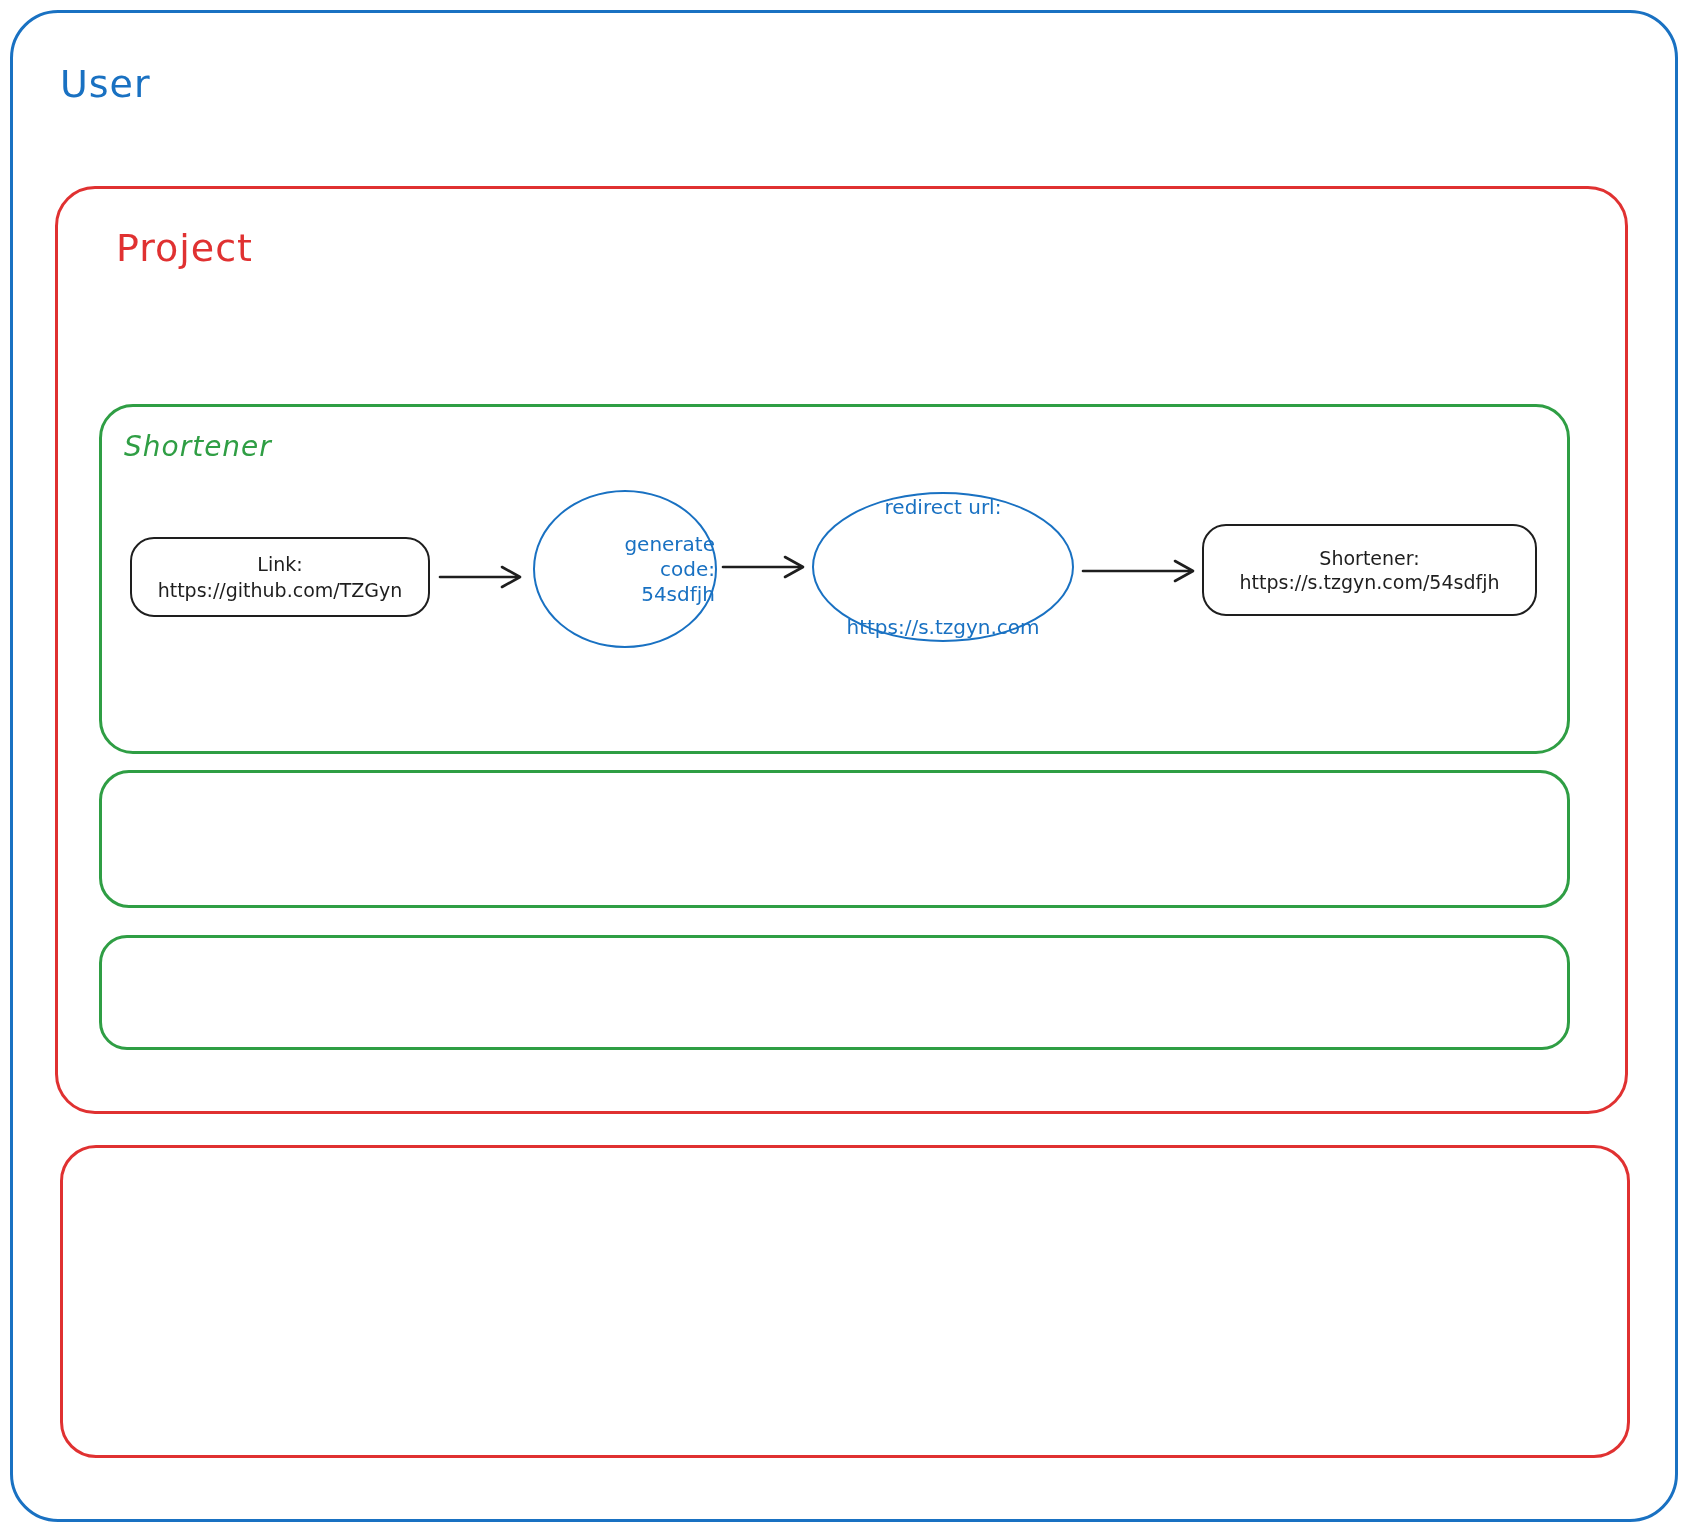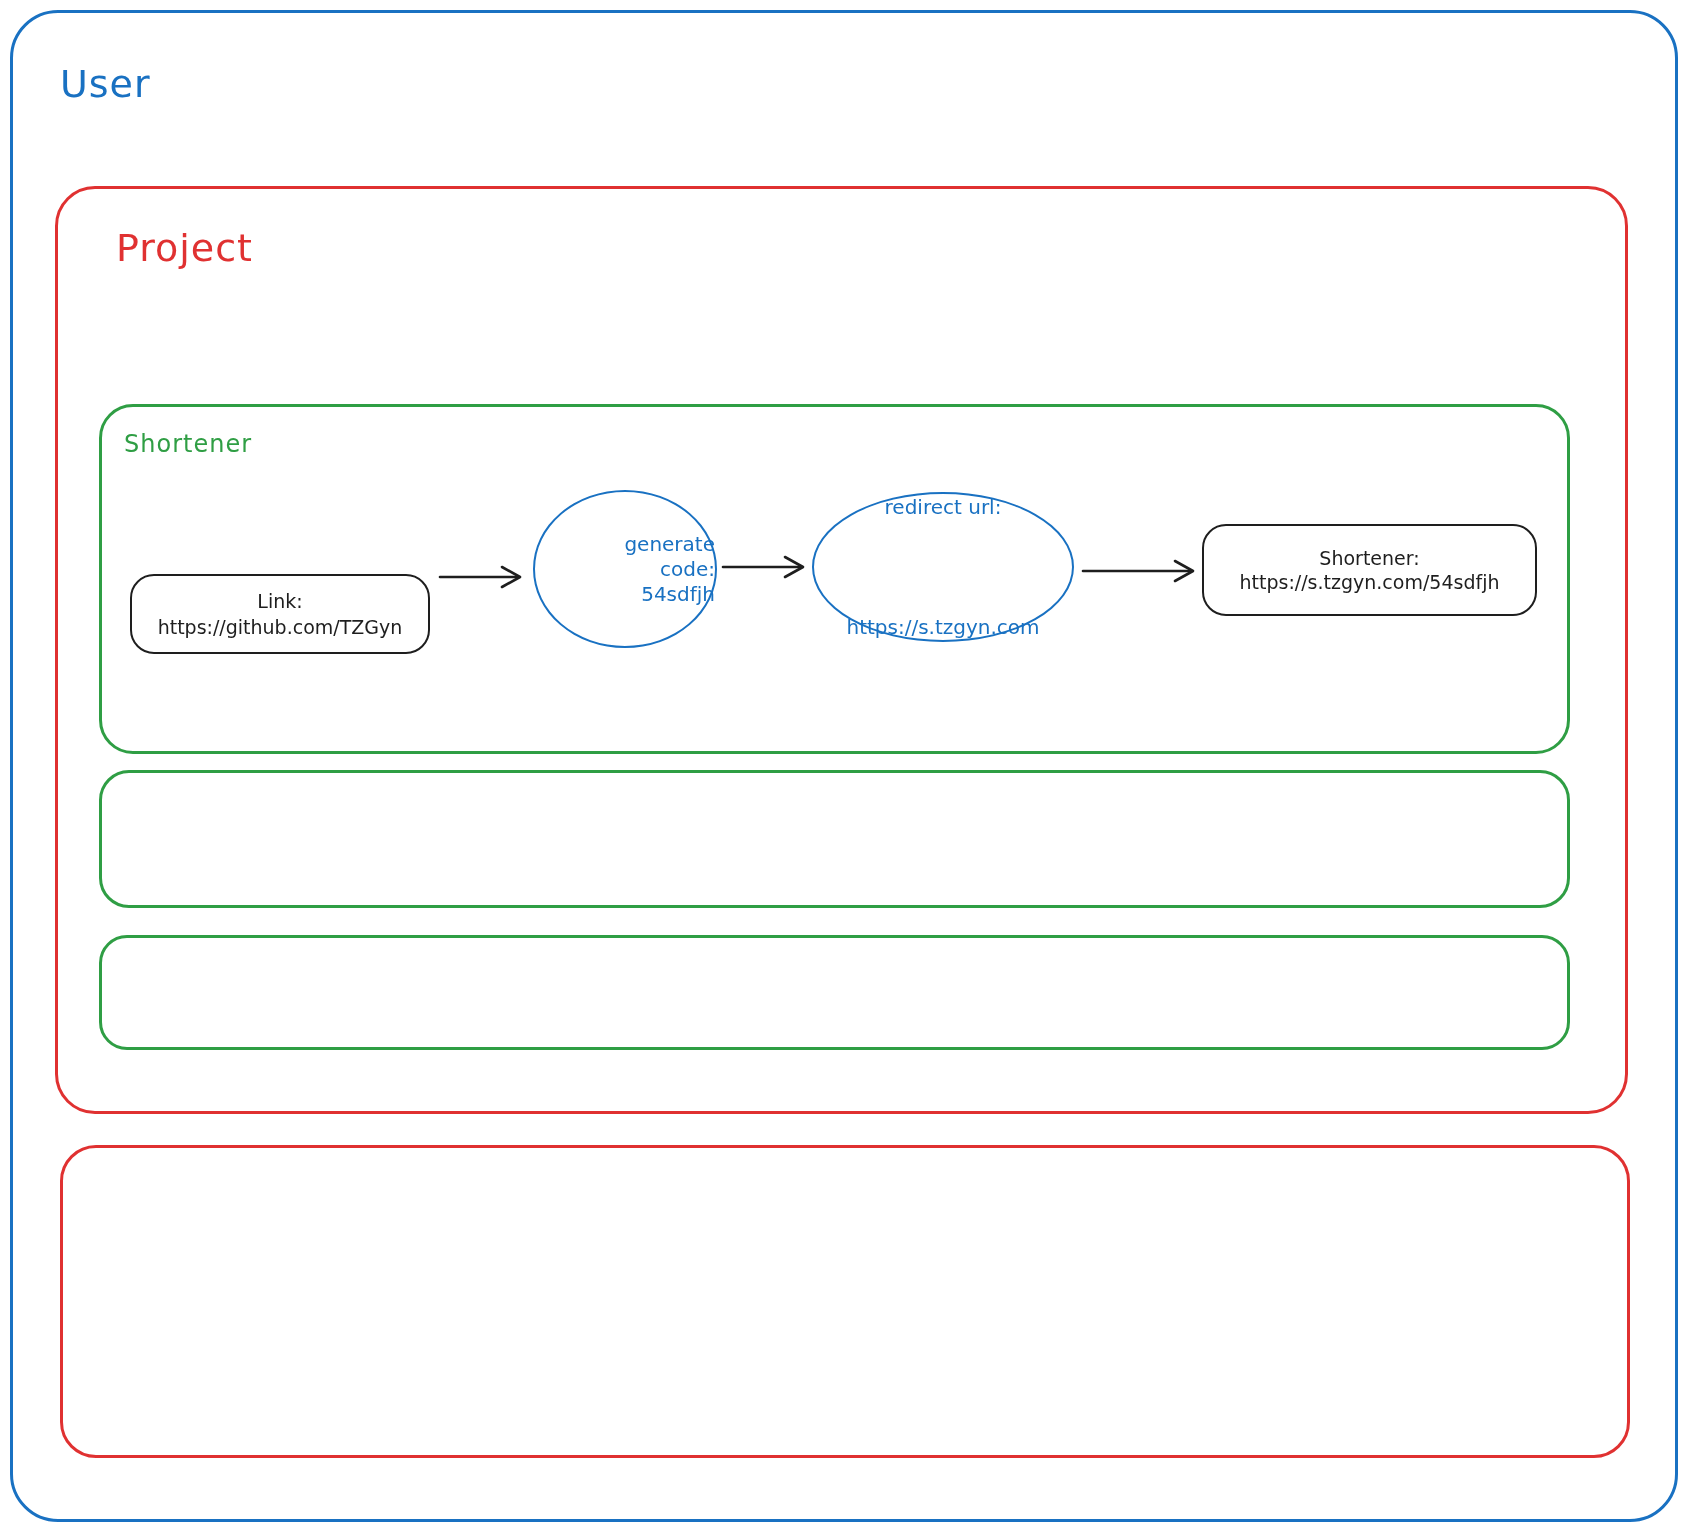--- a/index.html
+++ b/index.html
@@ -48,37 +48,37 @@
   
   .label {
     position: absolute;
     font-size: 38px;
     letter-spacing: 1px;
     white-space: nowrap;
     text-align: right;
   }
   .user-label   { left: 60px;  top: 62px;  color: #1971c2; }
   .project-label{ left: 116px; top: 226px; color: #e03131; }
-  .shortener-label { left: 124px; top: 430px; color: #2f9e44; font-size: 24px; }
+  .shortener-label { left: 124px; top: 430px; color: #2f9e44; font-size: 28px; font-style: italic; }
   
   .node {
     position: absolute;
     display: flex;
     flex-direction: column;
     align-items: center;
     justify-content: center;
     text-align: center;
     box-sizing: border-box;
     background: transparent;
   }
   .node .line { display: block; }
   .link-node {
     left: 130px; top: 537px; width: 300px; height: 80px;
     border: 2.5px solid #1e1e1e; border-radius: 24px;
-    color: #1e1e1e; font-size: 19px; line-height: 26px; margin-top: 37px;
+    color: #1e1e1e; font-size: 19px; line-height: 26px;
   }
   .generate-node {
     left: 533px; top: 490px; width: 184px; height: 158px;
     border: 2.5px solid #1971c2; border-radius: 50%;
     color: #1971c2; font-size: 20px; line-height: 25px; align-items: flex-end;
   }
   .redirect-node {
     left: 812px; top: 492px; width: 262px; height: 150px;
     border: 2.5px solid #1971c2; border-radius: 50%;
     color: #1971c2; font-size: 20px; line-height: 26px; justify-content: space-between;

